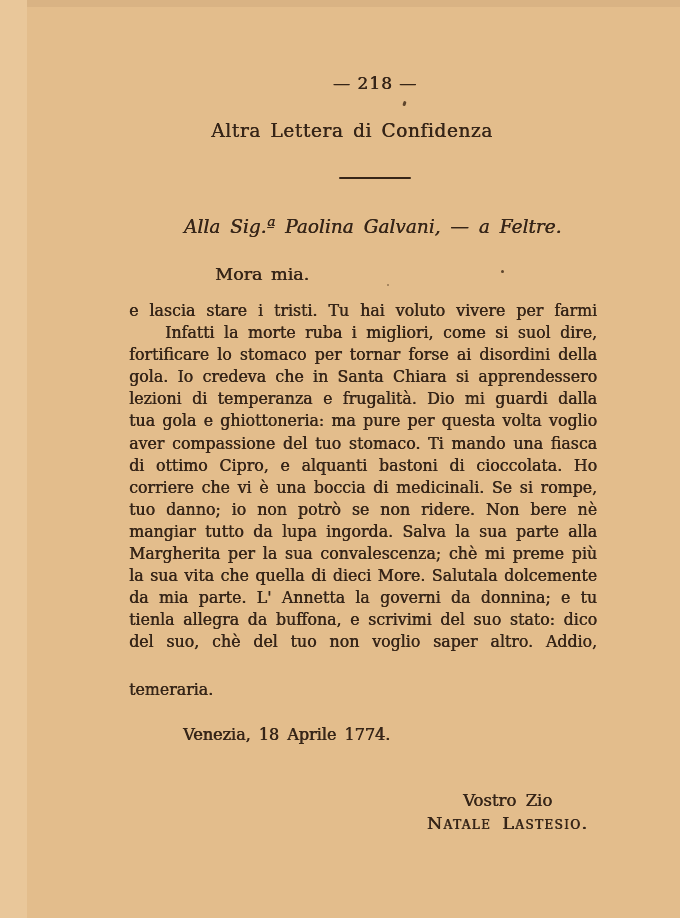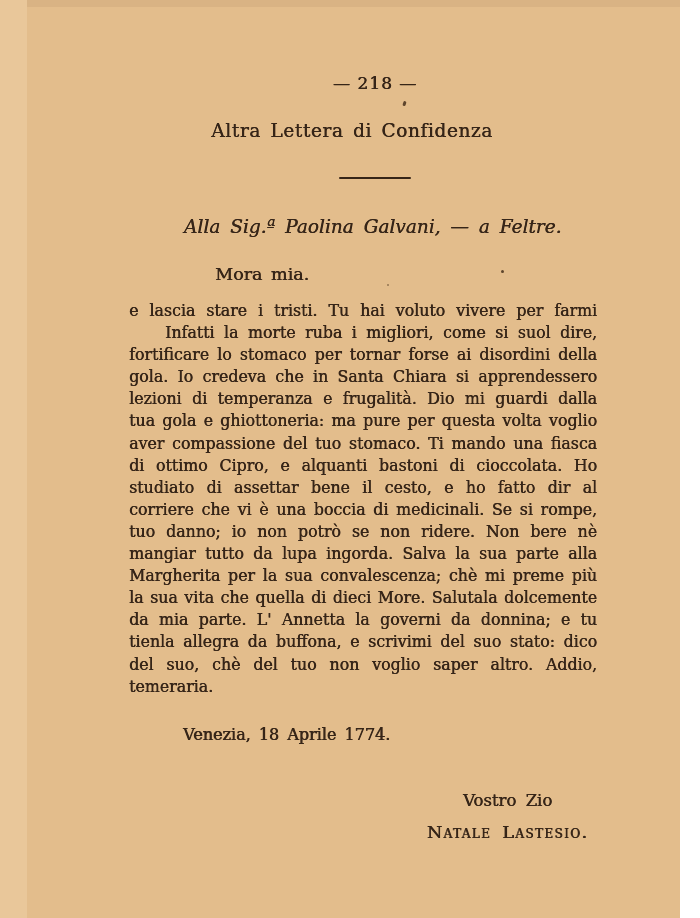--- a/index.html
+++ b/index.html
@@ -51,36 +51,36 @@
     position: absolute; top: 300px; left: 129px; width: 468px;
     font-size: 15.8px; line-height: 22.1px;
     text-shadow: 0.4px 0 0 currentColor;
   }
   .jline {
     text-align: justify;
     text-align-last: justify;
     height: 22.1px; overflow: hidden; white-space: normal;
   }
   .jline.indent { padding-left: 36px; }
-  .jline.short { text-align-last: left; }
+  .jline.short { text-align-last: left; margin-top: 25px; }
   .dateline {
     position: absolute; top: 725px; left: 183px;
     font-size: 16px; word-spacing: 3px;
     text-shadow: 0.6px 0 0 currentColor;
   }
   .signature-block {
     position: absolute; top: 791px; left: 400px; width: 215px;
     text-align: center;
   }
   .signature-role {
     font-size: 16.5px; word-spacing: 4px;
     text-shadow: 0.5px 0 0 currentColor;
   }
   .signature-name {
-    margin-top: 12px;
+    margin-top: 3px;
     font-variant: small-caps; font-size: 17.5px;
     letter-spacing: 1.4px; word-spacing: 4px;
     text-shadow: 0.6px 0 0 currentColor;
   }
   .speck {
     position: absolute; background: rgba(70, 48, 28, 0.85);
     border-radius: 50%;
   }
   .speck-1 { left: 403px; top: 101px; width: 2.5px; height: 5px;
              border-radius: 2px; transform: rotate(18deg); }
@@ -106,21 +106,20 @@
 
   <div class="letter-body">
     <div class="jline">e lascia stare i tristi. Tu hai voluto vivere per farmi</div>
     <div class="jline indent">Infatti la morte ruba i migliori, come si suol dire,</div>
     <div class="jline">fortificare lo stomaco per tornar forse ai disordini della</div>
     <div class="jline">gola. Io credeva che in Santa Chiara si apprendessero</div>
     <div class="jline">lezioni di temperanza e frugalità. Dio mi guardi dalla</div>
     <div class="jline">tua gola e ghiottoneria: ma pure per questa volta voglio</div>
     <div class="jline">aver compassione del tuo stomaco. Ti mando una fiasca</div>
     <div class="jline">di ottimo Cipro, e alquanti bastoni di cioccolata. Ho</div>
-    <div class="jline">studiato di assettar bene il cesto, e ho fatto dir al</div>
     <div class="jline">corriere che vi è una boccia di medicinali. Se si rompe,</div>
     <div class="jline">tuo danno; io non potrò se non ridere. Non bere nè</div>
     <div class="jline">mangiar tutto da lupa ingorda. Salva la sua parte alla</div>
     <div class="jline">Margherita per la sua convalescenza; chè mi preme più</div>
     <div class="jline">la sua vita che quella di dieci More. Salutala dolcemente</div>
     <div class="jline">da mia parte. L' Annetta la governi da donnina; e tu</div>
     <div class="jline">tienla allegra da buffona, e scrivimi del suo stato: dico</div>
     <div class="jline">del suo, chè del tuo non voglio saper altro. Addio,</div>
     <div class="jline short">temeraria.</div>
   </div>

